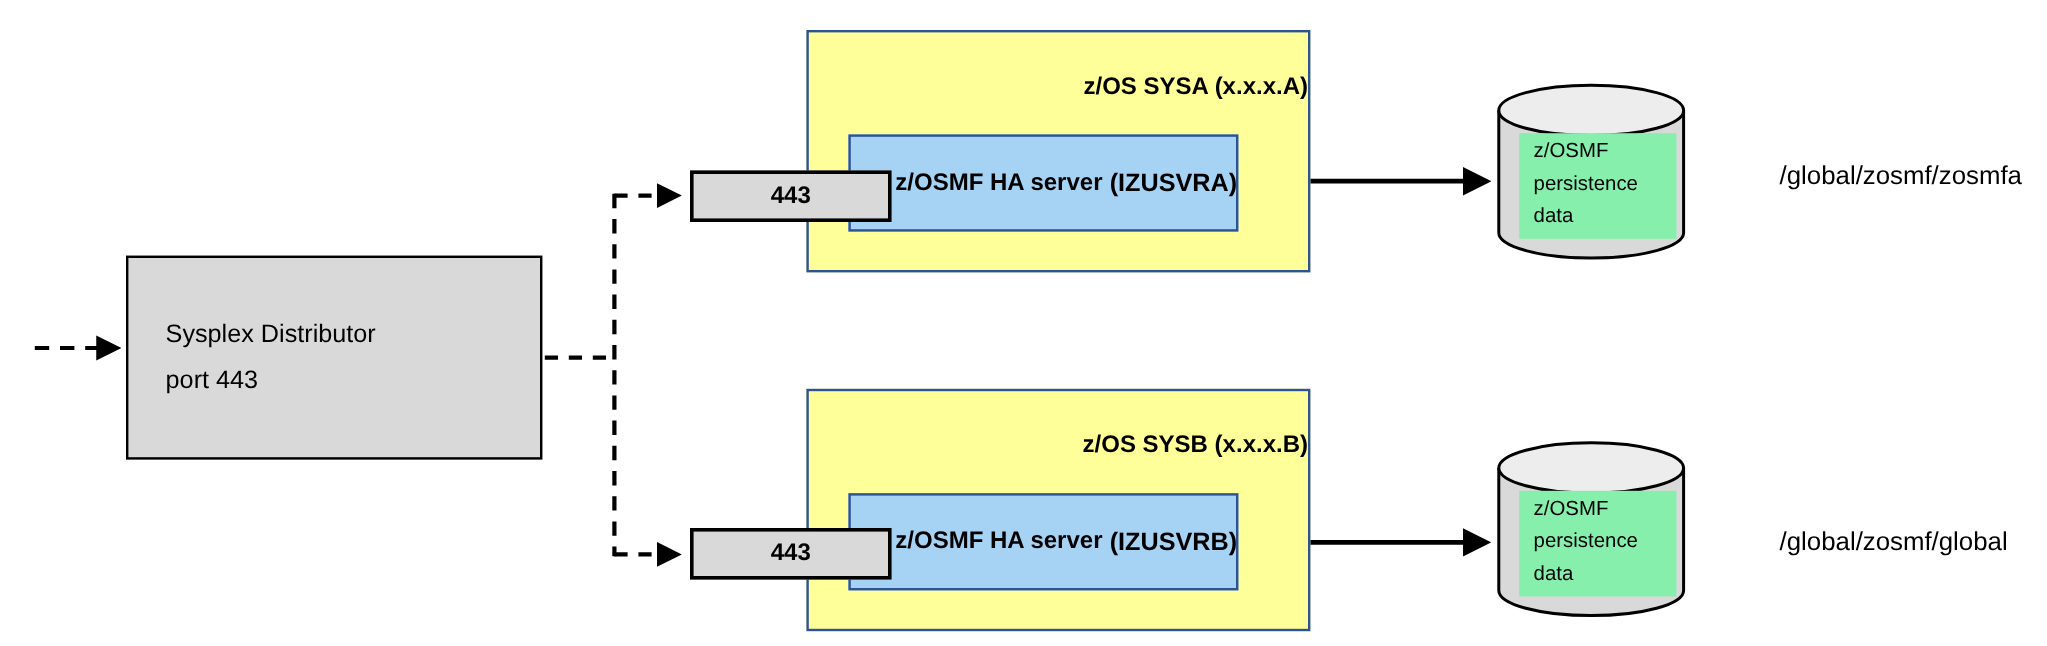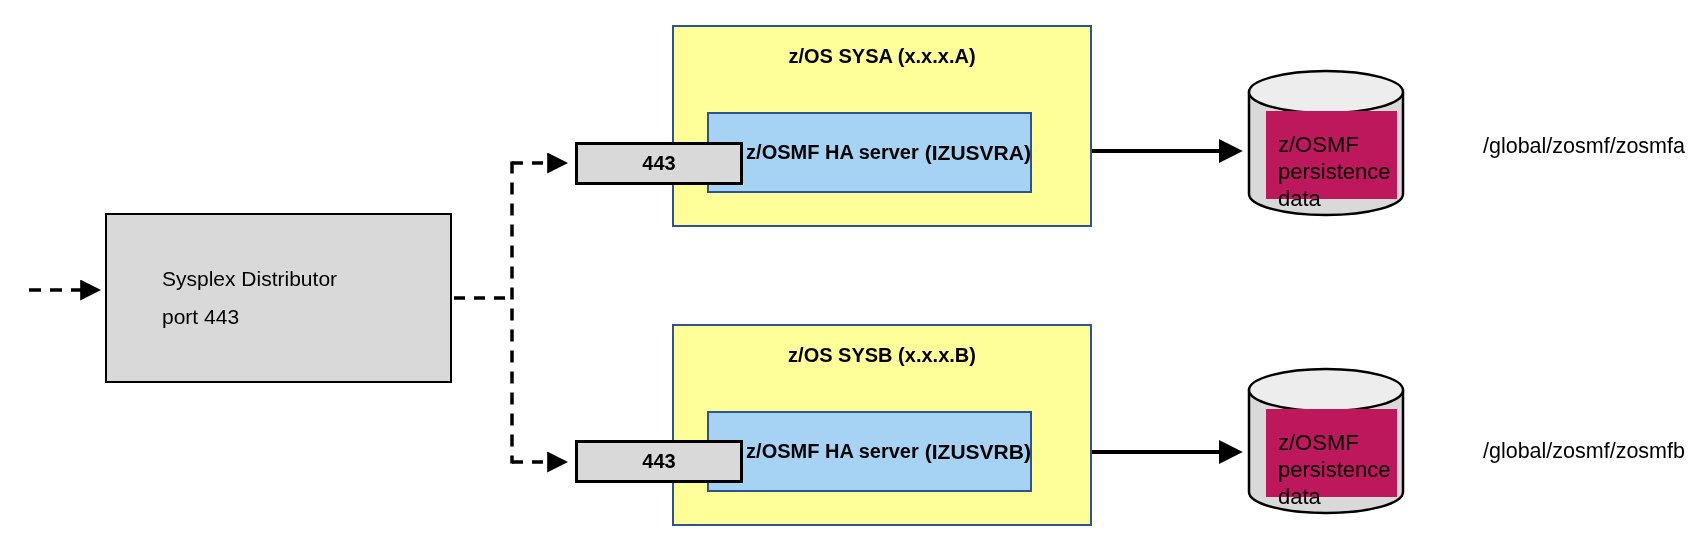--- a/index.html
+++ b/index.html
@@ -30,38 +30,37 @@
     display: flex;
     flex-direction: column;
     justify-content: center;
     padding-left: 31px;
     z-index: 2;
   }
   .distributor .dist-line {
     font-size: 21px;
     line-height: 38px;
     white-space: nowrap;
-    margin-left: 24px;
   }
 
   
   .zos {
     position: absolute;
     left: 672px;
     width: 420px; height: 202px;
     background: #FFFF99;
     border: 2.5px solid #2E5395;
     box-sizing: border-box;
     z-index: 1;
   }
   .zos-a { top: 25px; }
   .zos-b { top: 324px; }
   .zos-title {
-    margin-top: 18px;
-    text-align: center;
+    margin-top: 34px;
+    text-align: right;
     font-weight: bold;
     font-size: 20px;
     white-space: nowrap;
   }
 
   
   .server {
     position: absolute;
     left: 707px;
     width: 325px; height: 81px;
@@ -105,24 +104,24 @@
     width: 158px; height: 148px;
     z-index: 2;
   }
   .cyl-a { top: 69px; }
   .cyl-b { top: 367px; }
   .cyl svg { position: absolute; left: 0; top: 0; }
   .cyl-label {
     position: absolute;
     left: 19px; top: 42px;
     width: 131px; height: 88px;
-    background: #be185d;
-    box-sizing: border-box;
-    padding: 20px 0 0 12px;
-    font-size: 22px;
+    background: #86efac;
+    box-sizing: border-box;
+    padding: 1px 0 0 12px;
+    font-size: 17px;
     line-height: 27px;
     z-index: 3;
   }
 
   
   .mount-path {
     position: absolute;
     left: 1483px;
     font-size: 21.5px;
     white-space: nowrap;
@@ -203,15 +202,15 @@
     <svg width="158" height="148" viewBox="0 0 158 148">
       <path d="M 2 23 L 2 125 A 77 21 0 0 0 156 125 L 156 23" fill="#D9D9D9" stroke="#000000" stroke-width="2.5"></path>
       <ellipse cx="79" cy="23" rx="77" ry="21" fill="#EDEDED" stroke="#000000" stroke-width="2.5"></ellipse>
     </svg>
     <div class="cyl-label">
       <div>z/OSMF</div>
       <div>persistence</div>
       <div>data</div>
     </div>
   </div>
-  <div class="mount-path mount-b">/global/zosmf/zosmfb</div>
+  <div class="mount-path mount-b">/global/zosmf/global</div>
 
 </div>
 
 </body></html>

